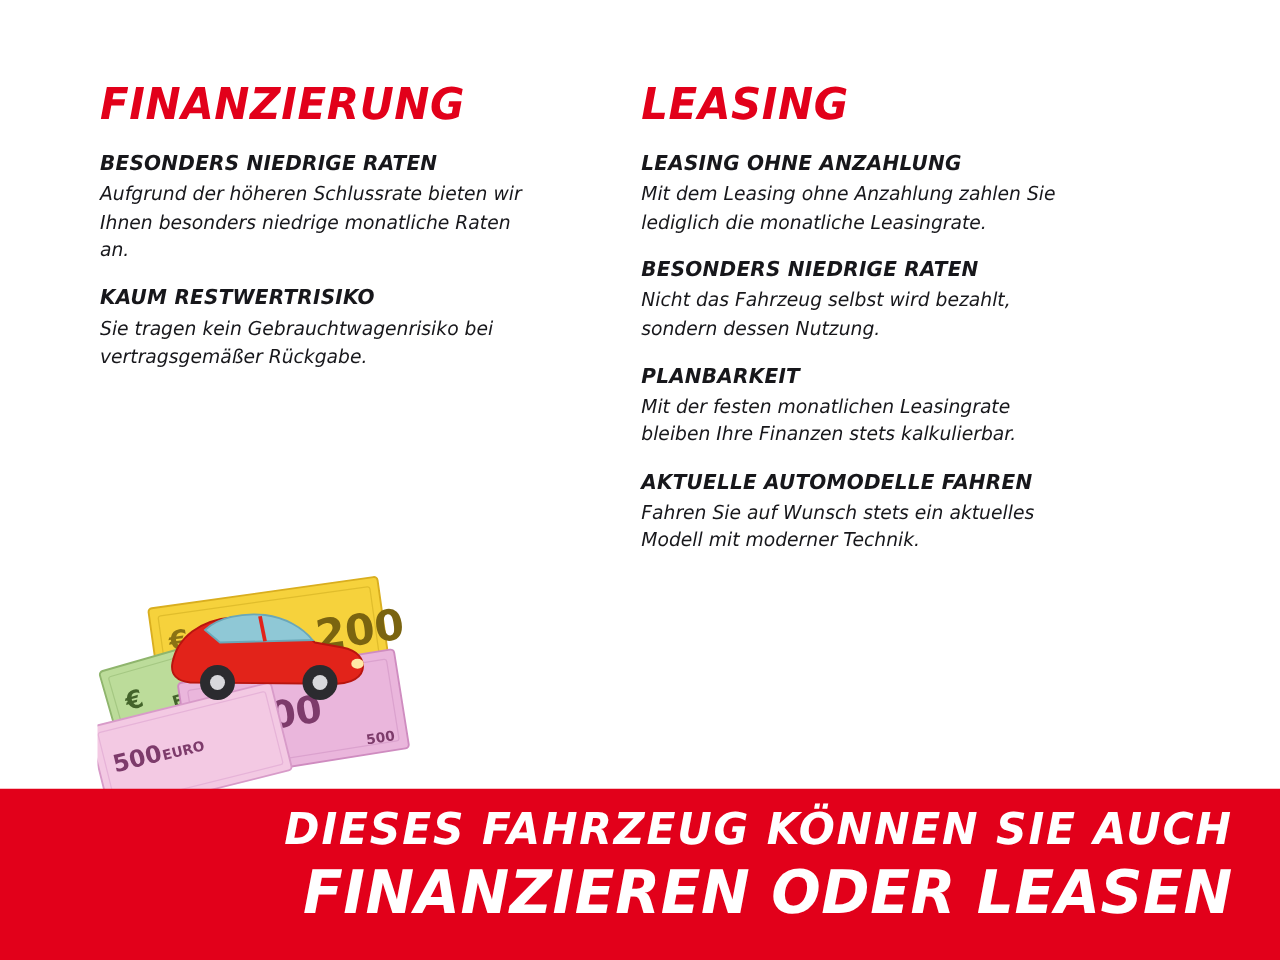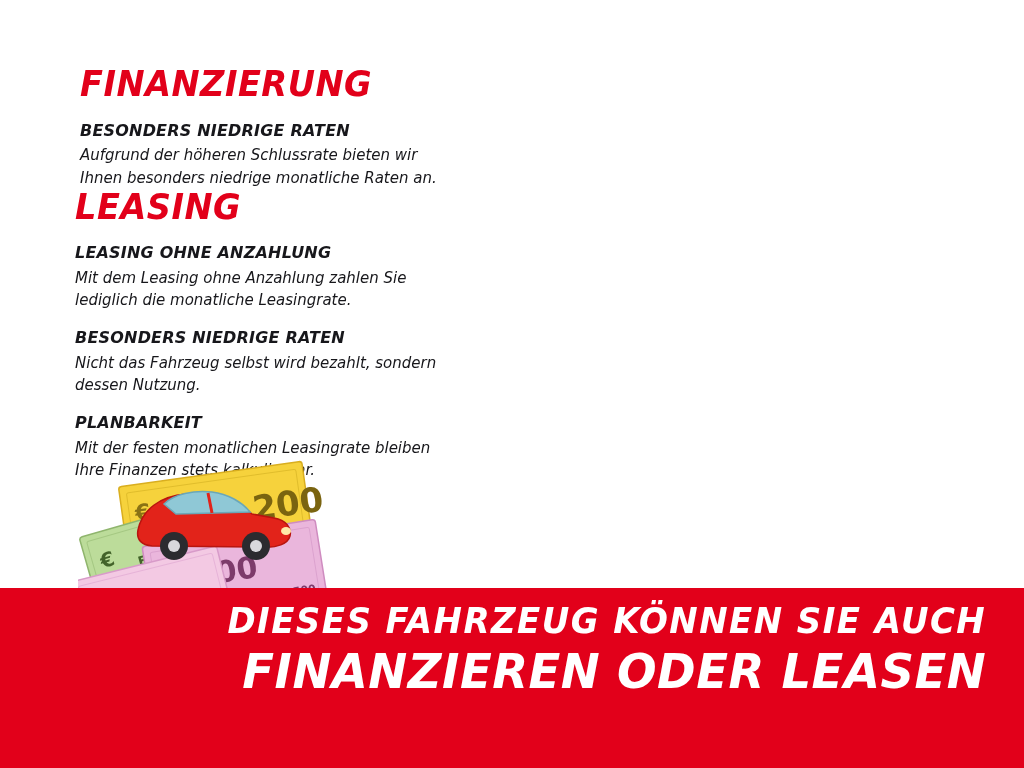--- a/index.html
+++ b/index.html
@@ -23,21 +23,20 @@
     overflow: hidden;
   }
 
   
   .columns {
     position: absolute;
     top: 66px;
     left: 0;
     width: 876px;
     display: flex;
-    flex-direction: column;
   }
   .column {
     box-sizing: border-box;
   }
   .column.left {
     width: 480px;
     padding-left: 80px;
     padding-right: 10px;
   }
   .column.right {
@@ -102,21 +101,21 @@
   .illustration svg {
     display: block;
   }
 
   
   .banner {
     position: absolute;
     left: 0;
     bottom: 0;
     width: 1024px;
-    height: 180px;
+    height: 137px;
     background: #e2001a;
   }
   .banner-inner {
     position: absolute;
     right: 38px;
     top: 14px;
     text-align: right;
     color: #ffffff;
   }
   .banner-line1 {
@@ -155,40 +154,48 @@
     <div class="column left">
       <h2 class="col-title">Finanzierung</h2>
 
 
       <div class="block">
         <p class="block-head">Besonders niedrige Raten</p>
         <p class="block-body">Aufgrund der höheren Schlussrate bieten wir Ihnen besonders niedrige monatliche Raten an.</p>
       </div>
 
 
+      <div class="block">
+        <p class="block-head">Kaum Restwertrisiko</p>
+        <p class="block-body">Sie tragen kein Gebrauchtwagenrisiko bei vertragsgemäßer Rückgabe.</p>
+      </div>
     </div>
 
     <div class="column right">
       <h2 class="col-title">Leasing</h2>
 
       <div class="block">
         <p class="block-head">Leasing ohne Anzahlung</p>
         <p class="block-body">Mit dem Leasing ohne Anzahlung zahlen Sie lediglich die monatliche Leasingrate.</p>
       </div>
 
       <div class="block">
         <p class="block-head">Besonders niedrige Raten</p>
         <p class="block-body">Nicht das Fahrzeug selbst wird bezahlt, sondern dessen Nutzung.</p>
       </div>
 
       <div class="block">
         <p class="block-head">Planbarkeit</p>
         <p class="block-body">Mit der festen monatlichen Leasingrate bleiben Ihre Finanzen stets kalkulierbar.</p>
       </div>
 
+      <div class="block">
+        <p class="block-head">Aktuelle Automodelle fahren</p>
+        <p class="block-body">Fahren Sie auf Wunsch stets ein aktuelles Modell mit moderner Technik.</p>
+      </div>
     </div>
   </div>
 
   <div class="illustration">
     <svg width="300" height="195" viewBox="0 0 300 195" xmlns="http://www.w3.org/2000/svg">
 
       <g transform="rotate(-8 150 60)">
         <rect x="45" y="20" width="185" height="78" rx="3" fill="#f6d23c" stroke="#d9ae1f" stroke-width="1.5"></rect>
         <rect x="52" y="27" width="171" height="64" rx="2" fill="none" stroke="#e0bd2c" stroke-width="1"></rect>
         <text x="175" y="72" font-family="DejaVu Sans, sans-serif" font-size="34" font-weight="bold" fill="#7a6410">200</text>

